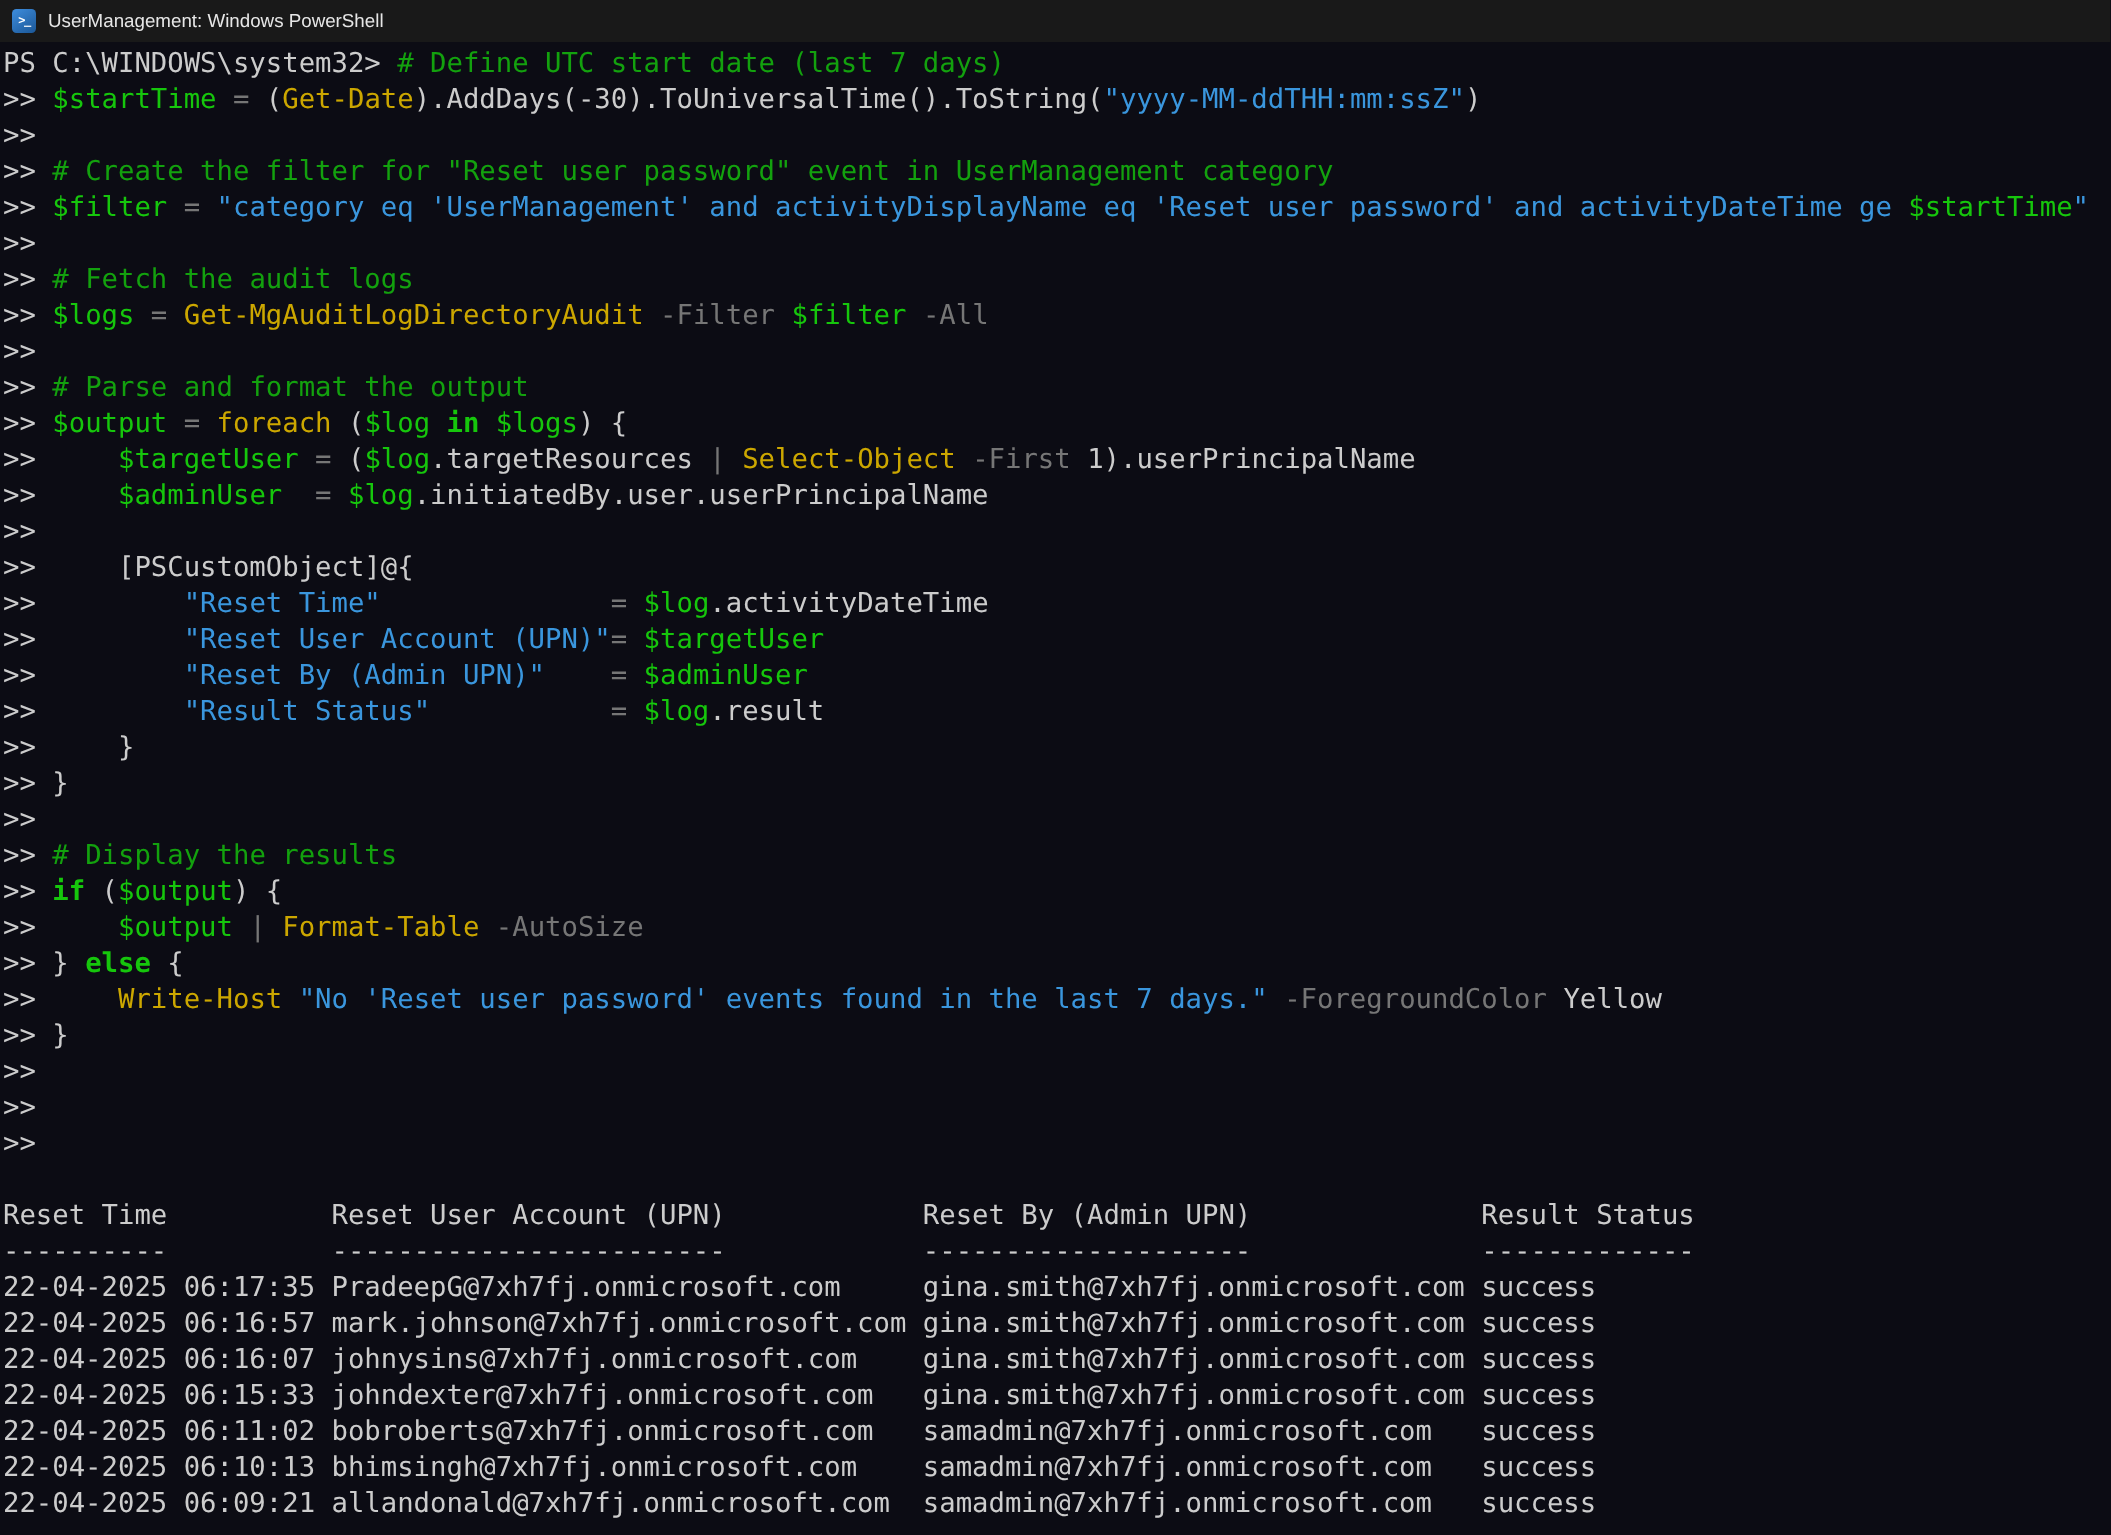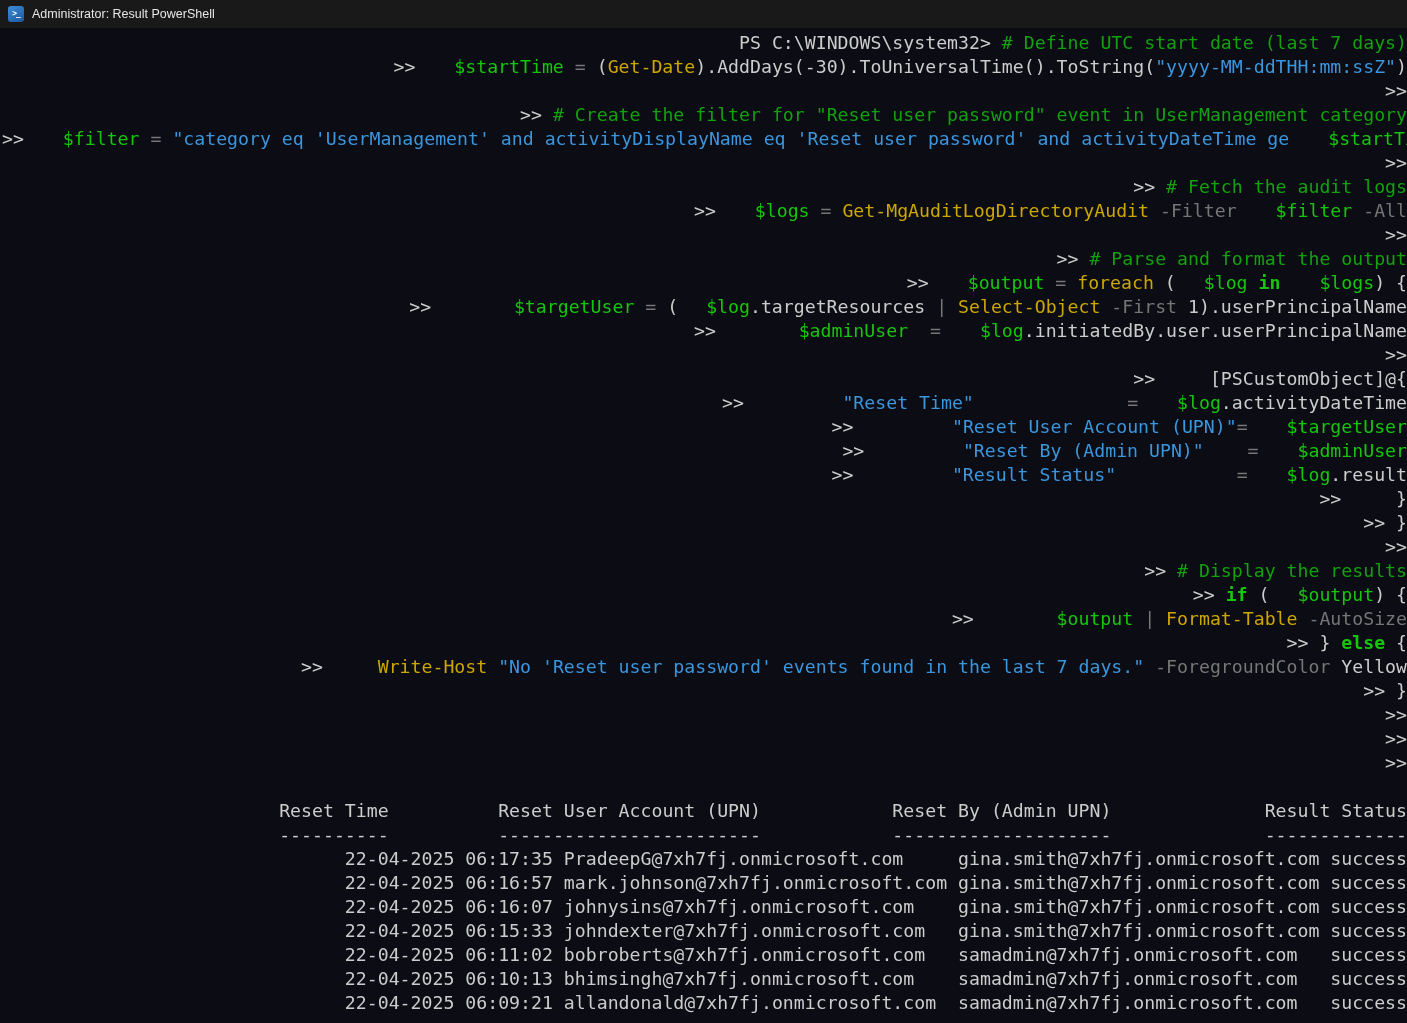--- a/index.html
+++ b/index.html
@@ -22,33 +22,32 @@
   .title-text {
     color: #E6E6E6;
     font: 12.5px "Liberation Sans", sans-serif;
   }
   .screen {
     flex: 1; overflow: hidden;
     padding: 3px 0 0 2px;
     font: 18.2px/24px "DejaVu Sans Mono", "Liberation Mono", monospace;
     white-space: pre;
     color: var(--fg, #CCCCCC);
-    text-align: right;
   }
   .line { min-height: 24px; }
   .c-fg  { color: var(--fg,  #CCCCCC); }
   .c-cm  { color: var(--cm,  #13A10E); }
-  .c-var { color: var(--var, #16C60C); margin-left: 28px; }
+  .c-var { color: var(--var, #16C60C); }
   .c-kw  { color: var(--kw,  #16C60C); font-weight: bold; }
   .c-cmd { color: var(--cmd, #CCA700); }
   .c-str { color: var(--str, #3A96DD); }
   .c-op  { color: var(--op,  #767676); }
 </style>
 </head>
 <body>
 
 <div class="window">
   <div class="titlebar">
     <div class="ps-icon">&gt;_</div>
-    <div class="title-text">Administrator: Result PowerShell</div>
+    <div class="title-text">UserManagement: Windows PowerShell</div>
   </div>
   <div class="screen"><div class="line"><span class="c-fg">PS C:\WINDOWS\system32&gt; </span><span class="c-cm"># Define UTC start date (last 7 days)</span></div><div class="line"><span class="c-fg">&gt;&gt; </span><span class="c-var">$startTime</span><span class="c-fg"> </span><span class="c-op">=</span><span class="c-fg"> (</span><span class="c-cmd">Get-Date</span><span class="c-fg">).AddDays(-30).ToUniversalTime().ToString(</span><span class="c-str">"yyyy-MM-ddTHH:mm:ssZ"</span><span class="c-fg">)</span></div><div class="line"><span class="c-fg">&gt;&gt;</span></div><div class="line"><span class="c-fg">&gt;&gt; </span><span class="c-cm"># Create the filter for "Reset user password" event in UserManagement category</span></div><div class="line"><span class="c-fg">&gt;&gt; </span><span class="c-var">$filter</span><span class="c-fg"> </span><span class="c-op">=</span><span class="c-fg"> </span><span class="c-str">"category eq 'UserManagement' and activityDisplayName eq 'Reset user password' and activityDateTime ge </span><span class="c-var">$startTime</span><span class="c-str">"</span></div><div class="line"><span class="c-fg">&gt;&gt;</span></div><div class="line"><span class="c-fg">&gt;&gt; </span><span class="c-cm"># Fetch the audit logs</span></div><div class="line"><span class="c-fg">&gt;&gt; </span><span class="c-var">$logs</span><span class="c-fg"> </span><span class="c-op">=</span><span class="c-fg"> </span><span class="c-cmd">Get-MgAuditLogDirectoryAudit</span><span class="c-fg"> </span><span class="c-op">-Filter</span><span class="c-fg"> </span><span class="c-var">$filter</span><span class="c-fg"> </span><span class="c-op">-All</span></div><div class="line"><span class="c-fg">&gt;&gt;</span></div><div class="line"><span class="c-fg">&gt;&gt; </span><span class="c-cm"># Parse and format the output</span></div><div class="line"><span class="c-fg">&gt;&gt; </span><span class="c-var">$output</span><span class="c-fg"> </span><span class="c-op">=</span><span class="c-fg"> </span><span class="c-cmd">foreach</span><span class="c-fg"> (</span><span class="c-var">$log</span><span class="c-fg"> </span><span class="c-kw">in</span><span class="c-fg"> </span><span class="c-var">$logs</span><span class="c-fg">) {</span></div><div class="line"><span class="c-fg">&gt;&gt;     </span><span class="c-var">$targetUser</span><span class="c-fg"> </span><span class="c-op">=</span><span class="c-fg"> (</span><span class="c-var">$log</span><span class="c-fg">.targetResources </span><span class="c-op">|</span><span class="c-fg"> </span><span class="c-cmd">Select-Object</span><span class="c-fg"> </span><span class="c-op">-First</span><span class="c-fg"> 1).userPrincipalName</span></div><div class="line"><span class="c-fg">&gt;&gt;     </span><span class="c-var">$adminUser</span><span class="c-fg">  </span><span class="c-op">=</span><span class="c-fg"> </span><span class="c-var">$log</span><span class="c-fg">.initiatedBy.user.userPrincipalName</span></div><div class="line"><span class="c-fg">&gt;&gt;</span></div><div class="line"><span class="c-fg">&gt;&gt;     [PSCustomObject]@{</span></div><div class="line"><span class="c-fg">&gt;&gt;         </span><span class="c-str">"Reset Time"</span><span class="c-fg">              </span><span class="c-op">=</span><span class="c-fg"> </span><span class="c-var">$log</span><span class="c-fg">.activityDateTime</span></div><div class="line"><span class="c-fg">&gt;&gt;         </span><span class="c-str">"Reset User Account (UPN)"</span><span class="c-op">=</span><span class="c-fg"> </span><span class="c-var">$targetUser</span></div><div class="line"><span class="c-fg">&gt;&gt;         </span><span class="c-str">"Reset By (Admin UPN)"</span><span class="c-fg">    </span><span class="c-op">=</span><span class="c-fg"> </span><span class="c-var">$adminUser</span></div><div class="line"><span class="c-fg">&gt;&gt;         </span><span class="c-str">"Result Status"</span><span class="c-fg">           </span><span class="c-op">=</span><span class="c-fg"> </span><span class="c-var">$log</span><span class="c-fg">.result</span></div><div class="line"><span class="c-fg">&gt;&gt;     }</span></div><div class="line"><span class="c-fg">&gt;&gt; }</span></div><div class="line"><span class="c-fg">&gt;&gt;</span></div><div class="line"><span class="c-fg">&gt;&gt; </span><span class="c-cm"># Display the results</span></div><div class="line"><span class="c-fg">&gt;&gt; </span><span class="c-kw">if</span><span class="c-fg"> (</span><span class="c-var">$output</span><span class="c-fg">) {</span></div><div class="line"><span class="c-fg">&gt;&gt;     </span><span class="c-var">$output</span><span class="c-fg"> </span><span class="c-op">|</span><span class="c-fg"> </span><span class="c-cmd">Format-Table</span><span class="c-fg"> </span><span class="c-op">-AutoSize</span></div><div class="line"><span class="c-fg">&gt;&gt; } </span><span class="c-kw">else</span><span class="c-fg"> {</span></div><div class="line"><span class="c-fg">&gt;&gt;     </span><span class="c-cmd">Write-Host</span><span class="c-fg"> </span><span class="c-str">"No 'Reset user password' events found in the last 7 days."</span><span class="c-fg"> </span><span class="c-op">-ForegroundColor</span><span class="c-fg"> Yellow</span></div><div class="line"><span class="c-fg">&gt;&gt; }</span></div><div class="line"><span class="c-fg">&gt;&gt;</span></div><div class="line"><span class="c-fg">&gt;&gt;</span></div><div class="line"><span class="c-fg">&gt;&gt;</span></div><div class="line">&nbsp;</div><div class="line"><span class="c-fg">Reset Time          Reset User Account (UPN)            Reset By (Admin UPN)              Result Status</span></div><div class="line"><span class="c-fg">----------          ------------------------            --------------------              -------------</span></div><div class="line"><span class="c-fg">22-04-2025 06:17:35 PradeepG@7xh7fj.onmicrosoft.com     gina.smith@7xh7fj.onmicrosoft.com success</span></div><div class="line"><span class="c-fg">22-04-2025 06:16:57 mark.johnson@7xh7fj.onmicrosoft.com gina.smith@7xh7fj.onmicrosoft.com success</span></div><div class="line"><span class="c-fg">22-04-2025 06:16:07 johnysins@7xh7fj.onmicrosoft.com    gina.smith@7xh7fj.onmicrosoft.com success</span></div><div class="line"><span class="c-fg">22-04-2025 06:15:33 johndexter@7xh7fj.onmicrosoft.com   gina.smith@7xh7fj.onmicrosoft.com success</span></div><div class="line"><span class="c-fg">22-04-2025 06:11:02 bobroberts@7xh7fj.onmicrosoft.com   samadmin@7xh7fj.onmicrosoft.com   success</span></div><div class="line"><span class="c-fg">22-04-2025 06:10:13 bhimsingh@7xh7fj.onmicrosoft.com    samadmin@7xh7fj.onmicrosoft.com   success</span></div><div class="line"><span class="c-fg">22-04-2025 06:09:21 allandonald@7xh7fj.onmicrosoft.com  samadmin@7xh7fj.onmicrosoft.com   success</span></div></div>
 </div>
 
 </body></html>

